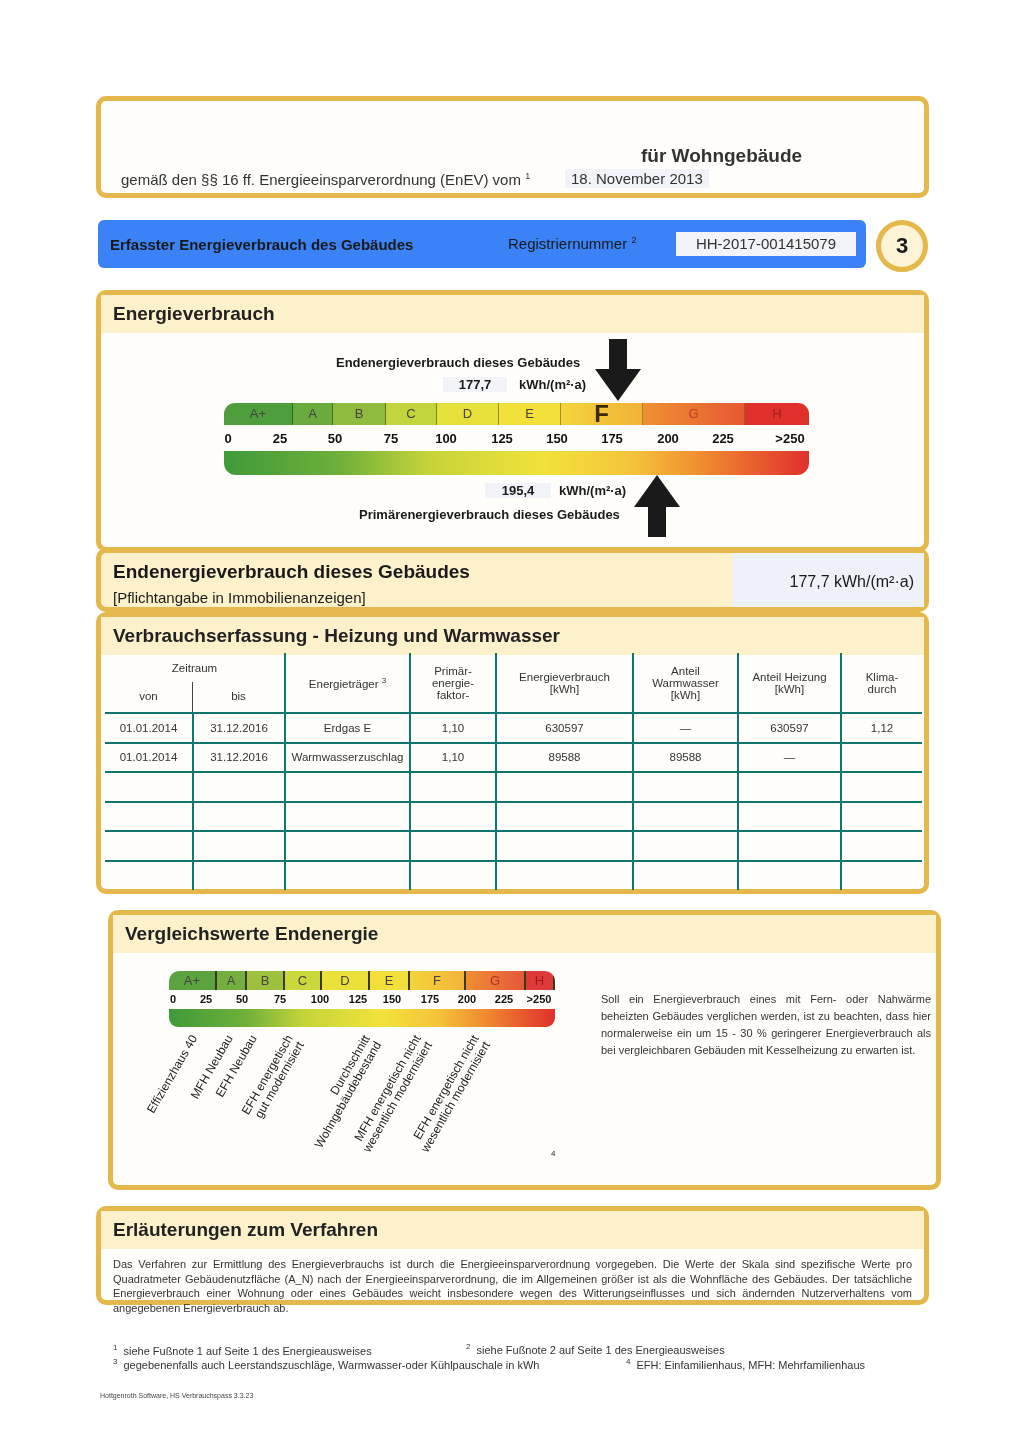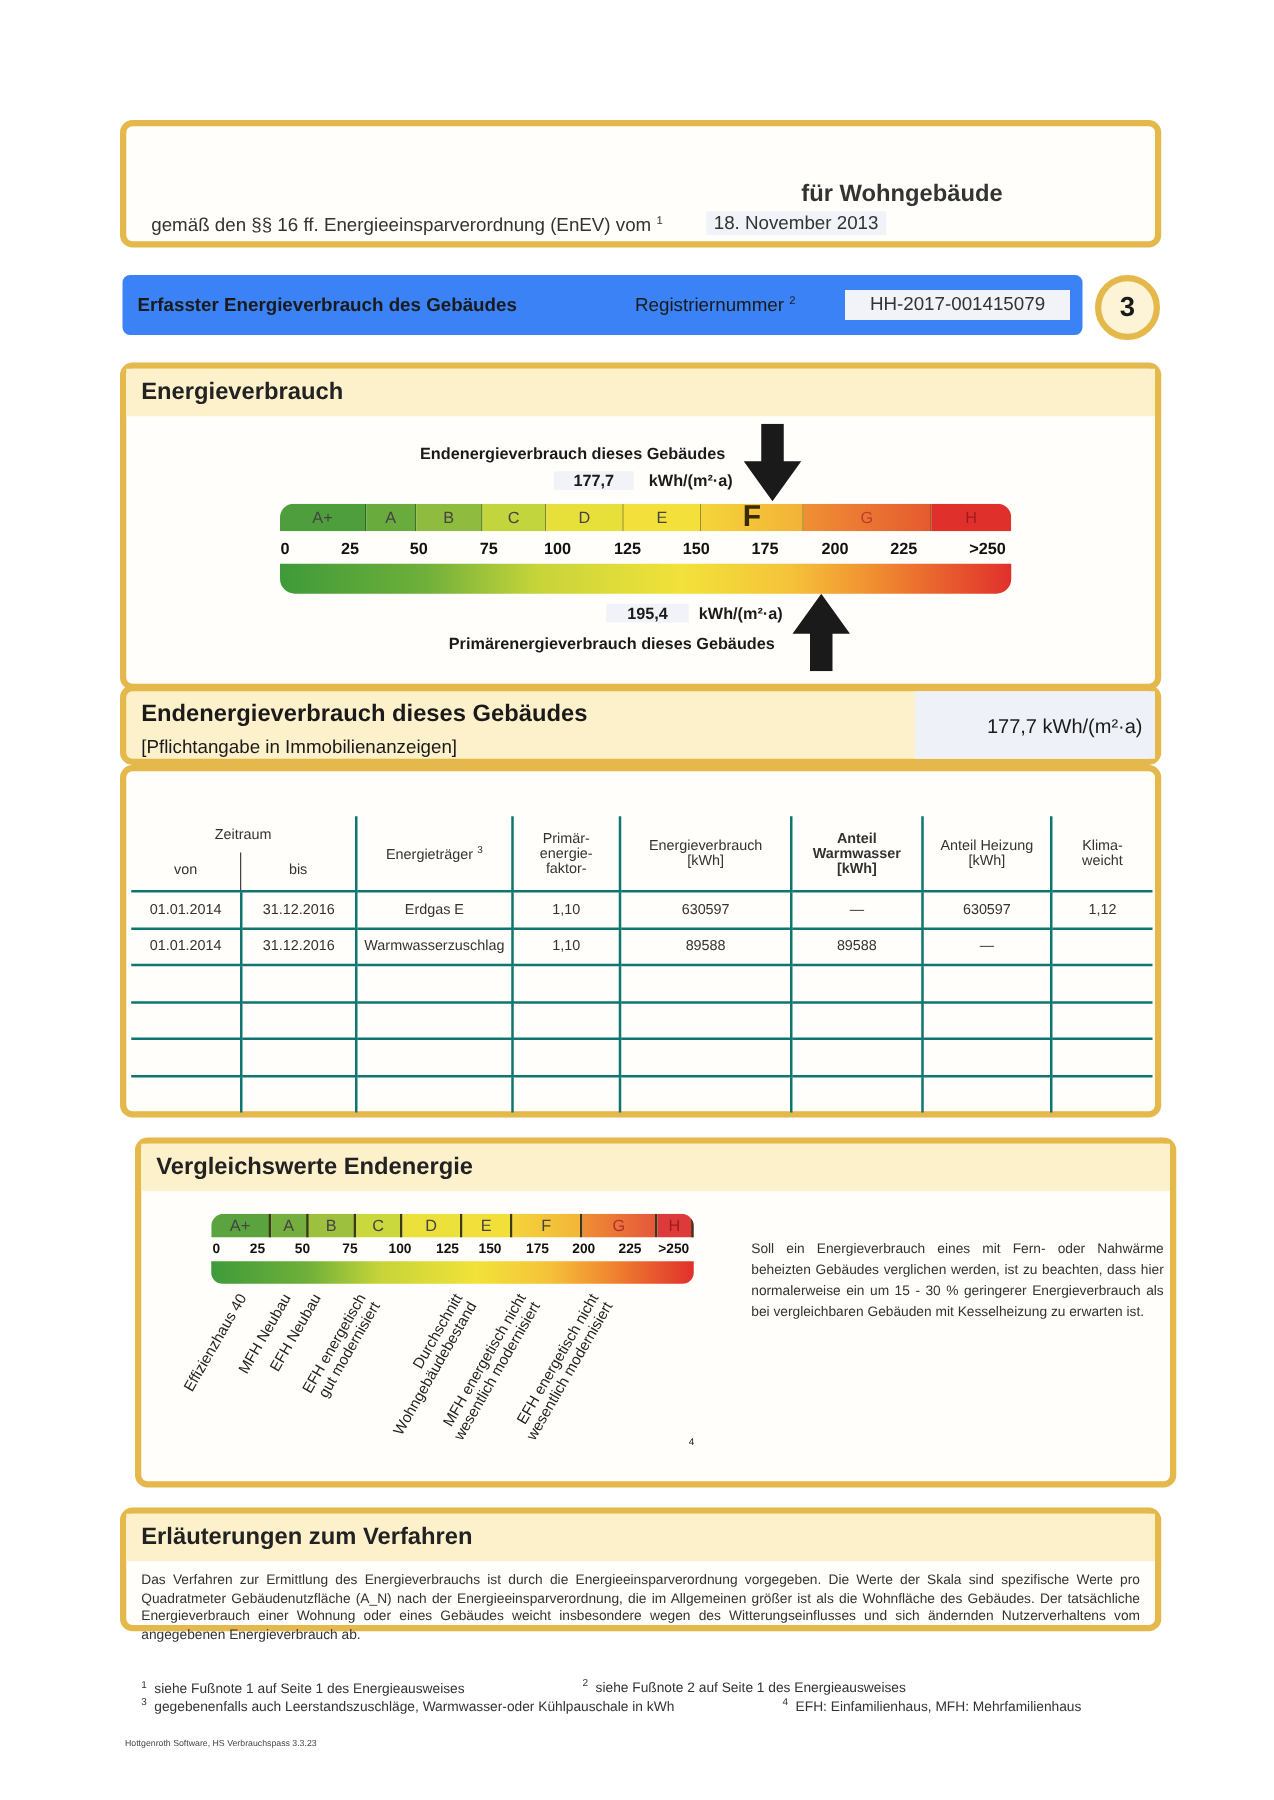--- a/index.html
+++ b/index.html
@@ -148,20 +148,21 @@
 
 <div class="box" id="sum-box" style="background:#fdf1cc;">
   <div id="sum-title">Endenergieverbrauch dieses Gebäudes</div>
   <div id="sum-note">[Pflichtangabe in Immobilienanzeigen]</div>
   <div id="sum-val-box">
     <div id="sum-val">177,7 kWh/(m²·a)</div>
   </div>
 </div>
 
 <div class="box" id="ver-box">
+  <div class="sec-title box-hdr">Verbrauchserfassung - Heizung und Warmwasser</div>
   <table id="ver-table">
     <colgroup>
       <col style="width:88px">
         <col style="width:92px">
         <col style="width:125px">
         <col style="width:86px">
       <col style="width:137px">
         <col style="width:105px">
         <col style="width:103px">
         <col style="width:81px">
@@ -174,27 +175,27 @@
             <div style="width:88px;line-height:28px;border-right:1px solid #444;">von</div>
             <div style="flex:1;line-height:28px;">bis</div>
           </div>
         </th>
         <th><span>Energieträger</span> <sup style="font-size:8px;">3</sup></th>
         <th style="white-space:pre-line;">Primär-
 energie-
 faktor-</th>
         <th style="white-space:pre-line;">Energieverbrauch
 [kWh]</th>
-        <th style="white-space:pre-line;font-weight:bold;">Anteil
+        <th style="white-space:pre-line;">Anteil
 Warmwasser
 [kWh]</th>
         <th style="white-space:pre-line;">Anteil Heizung
 [kWh]</th>
         <th style="white-space:pre-line;">Klima-
-weicht</th>
+durch</th>
       </tr>
     </thead>
     <tbody>
       <tr>
         <td>01.01.2014</td>
         <td>31.12.2016</td>
         <td>Erdgas E</td>
         <td>1,10</td>
         <td>630597</td>
         <td>—</td>

